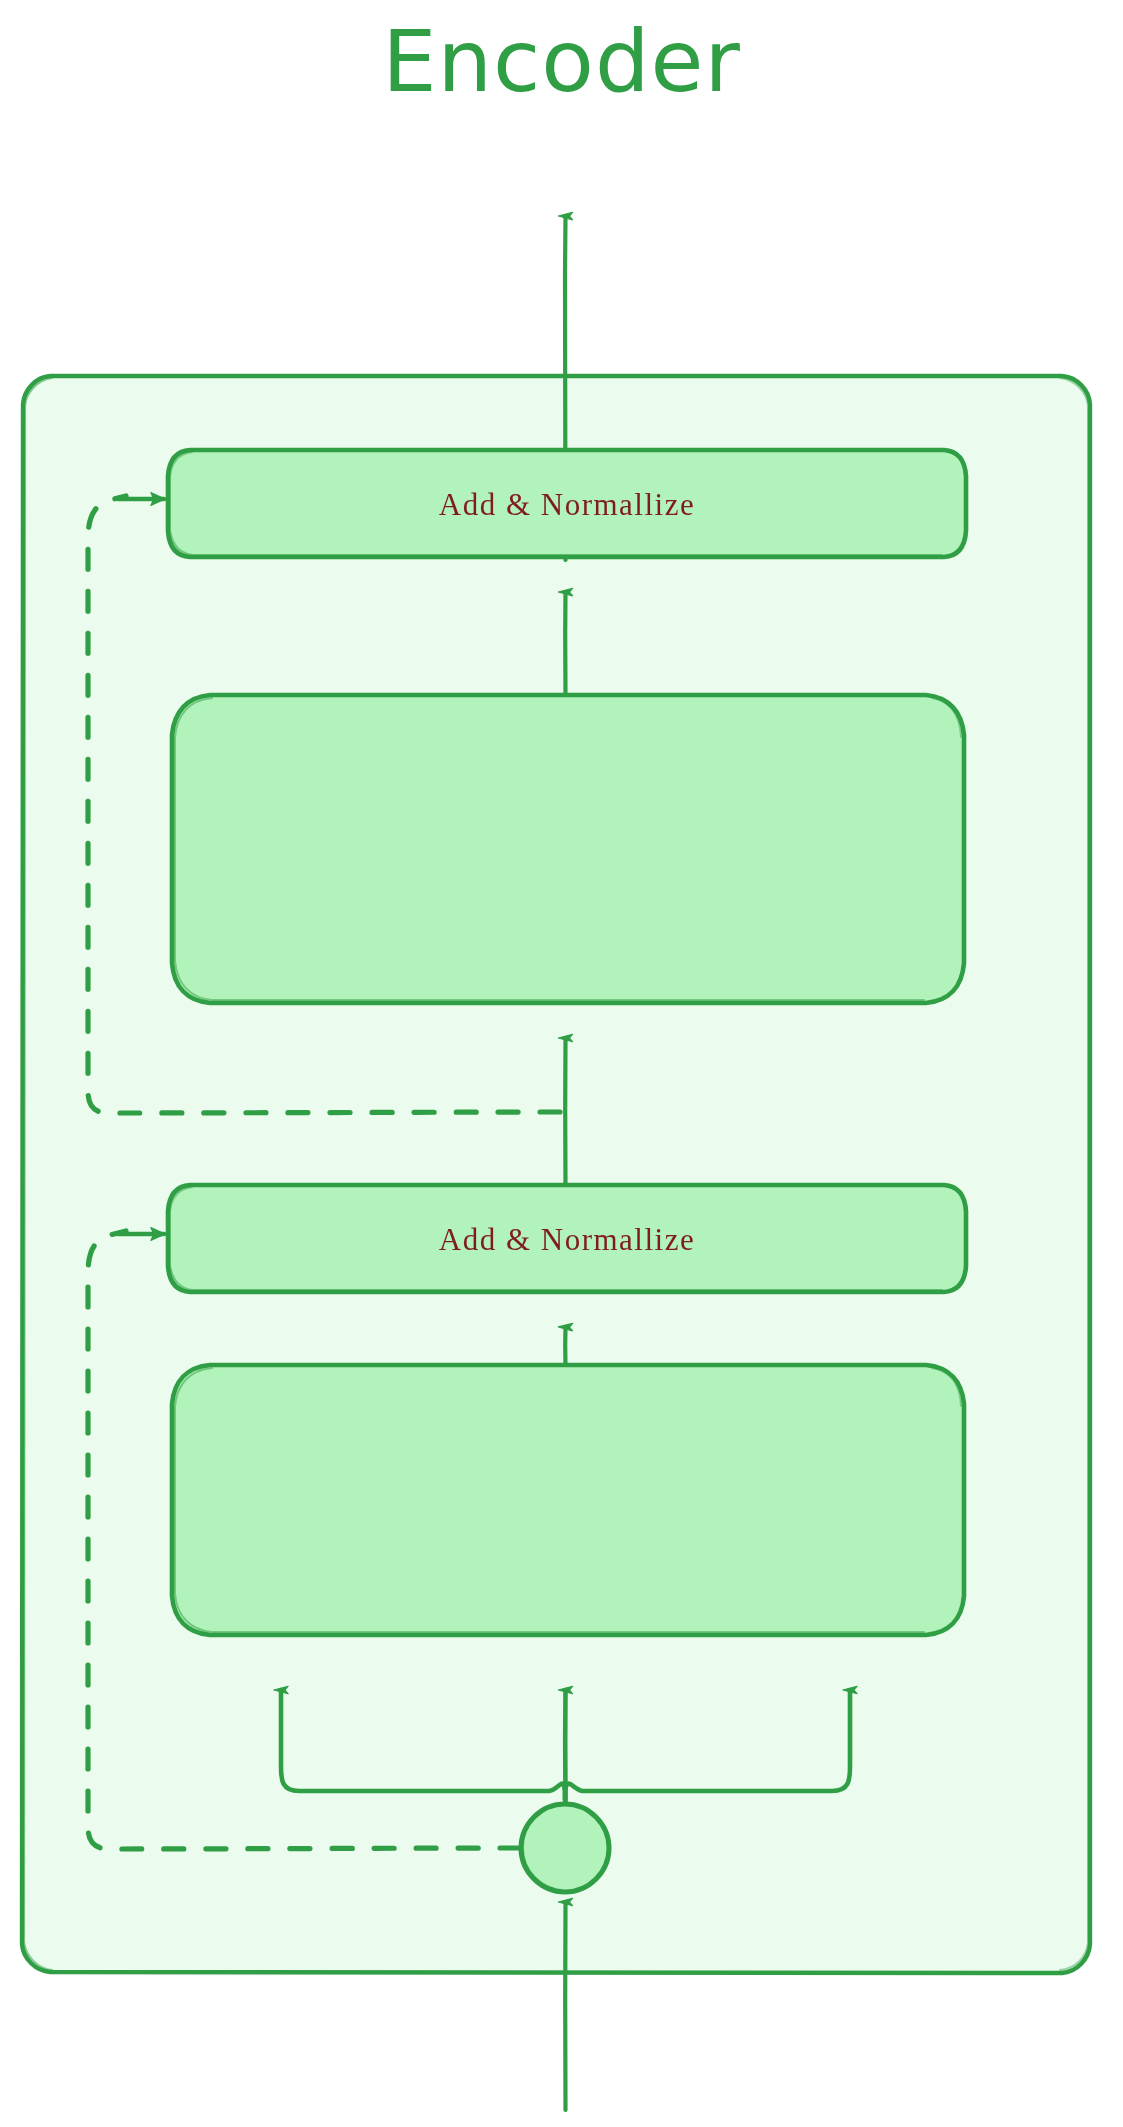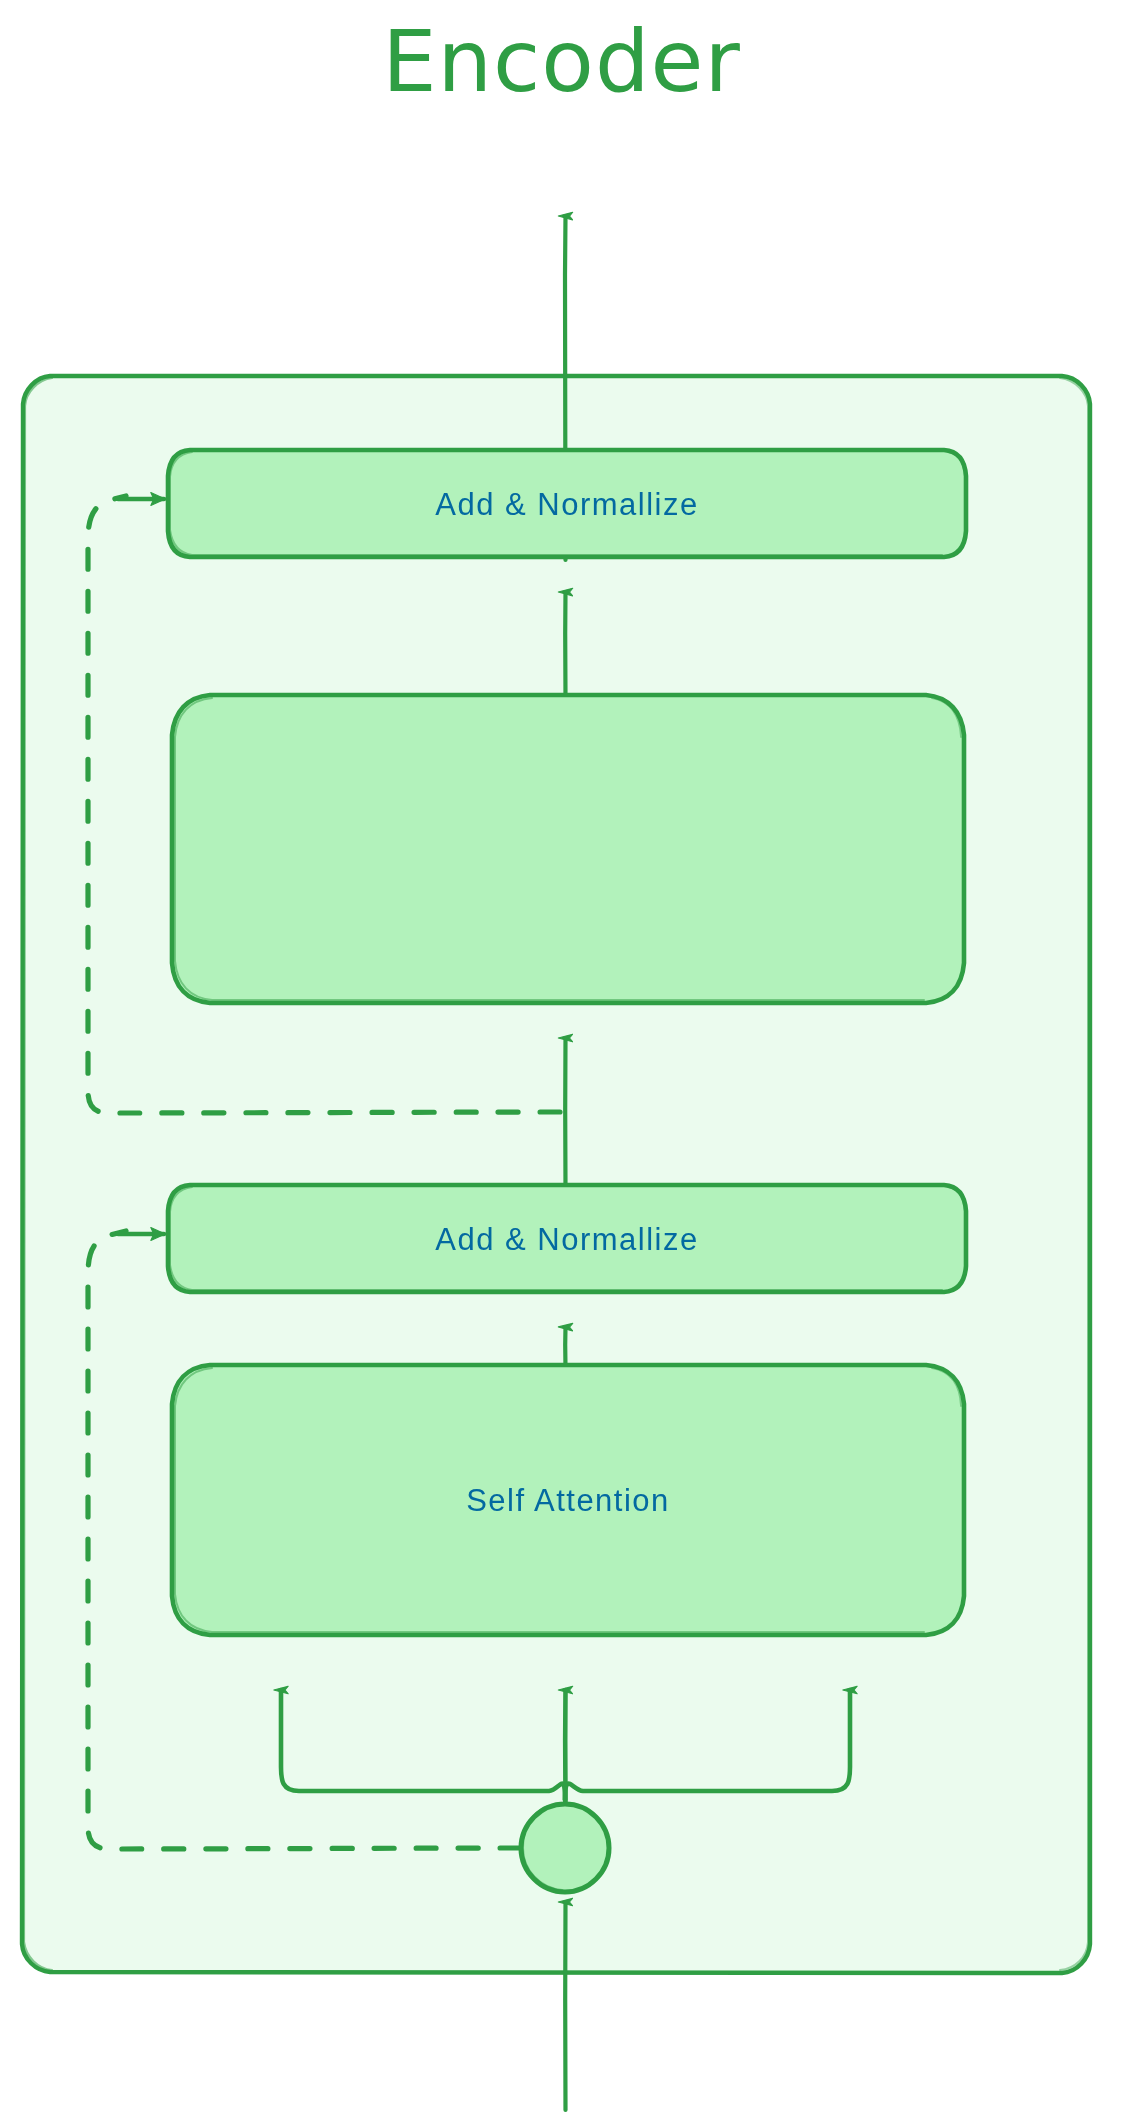--- a/index.html
+++ b/index.html
@@ -32,22 +32,22 @@
     position: absolute;
     left: 0;
     top: 0;
     width: 1123px;
     height: 2127px;
     pointer-events: none;
   }
   .lbl {
     position: absolute;
     text-align: center;
-    color: #0369a1;
-    font-family: Liberation Sans, sans-serif;
+    color: #7f1d1d;
+    font-family: Liberation Serif, serif;
     white-space: nowrap;
     line-height: 1;
     pointer-events: auto;
   }
   .title-lbl {
     left: 0;
     top: 18px;
     width: 1123px;
     font-family: "DejaVu Sans", "Liberation Sans", sans-serif;
     font-size: 86px;
@@ -191,16 +191,15 @@
   </svg>
 
   <div class="labels-layer">
     <div class="lbl title-lbl">Encoder</div>
 
     <div class="lbl node-lbl" id="lbl-addnorm-top">Add &amp; Normallize</div>
 
 
     <div class="lbl node-lbl" id="lbl-addnorm-bot">Add &amp; Normallize</div>
 
-    <div class="lbl node-lbl" id="lbl-selfattention">Self Attention</div>
   </div>
 
 </div>
 
 </body></html>

